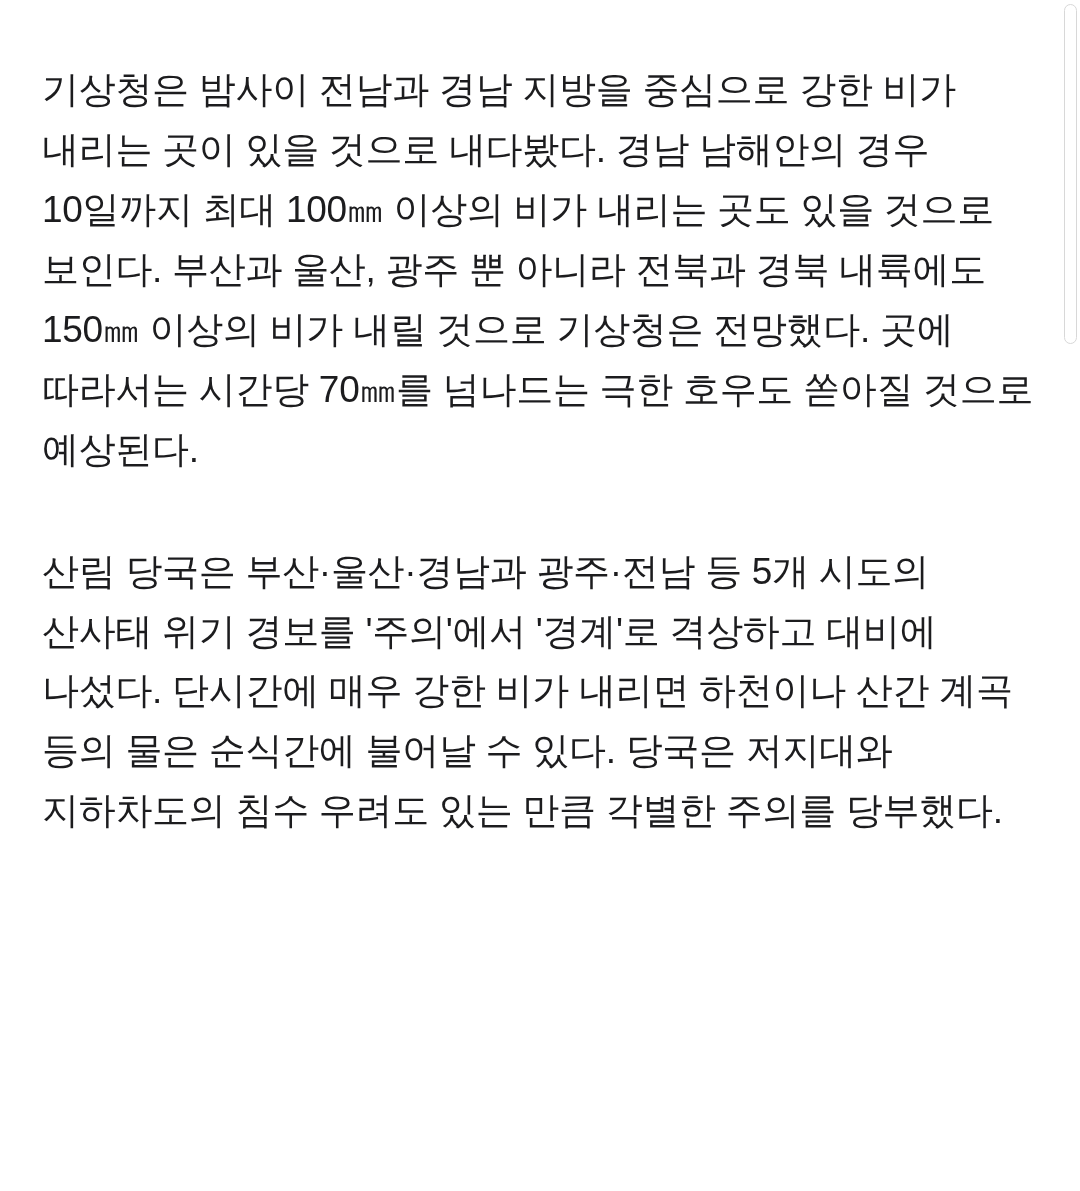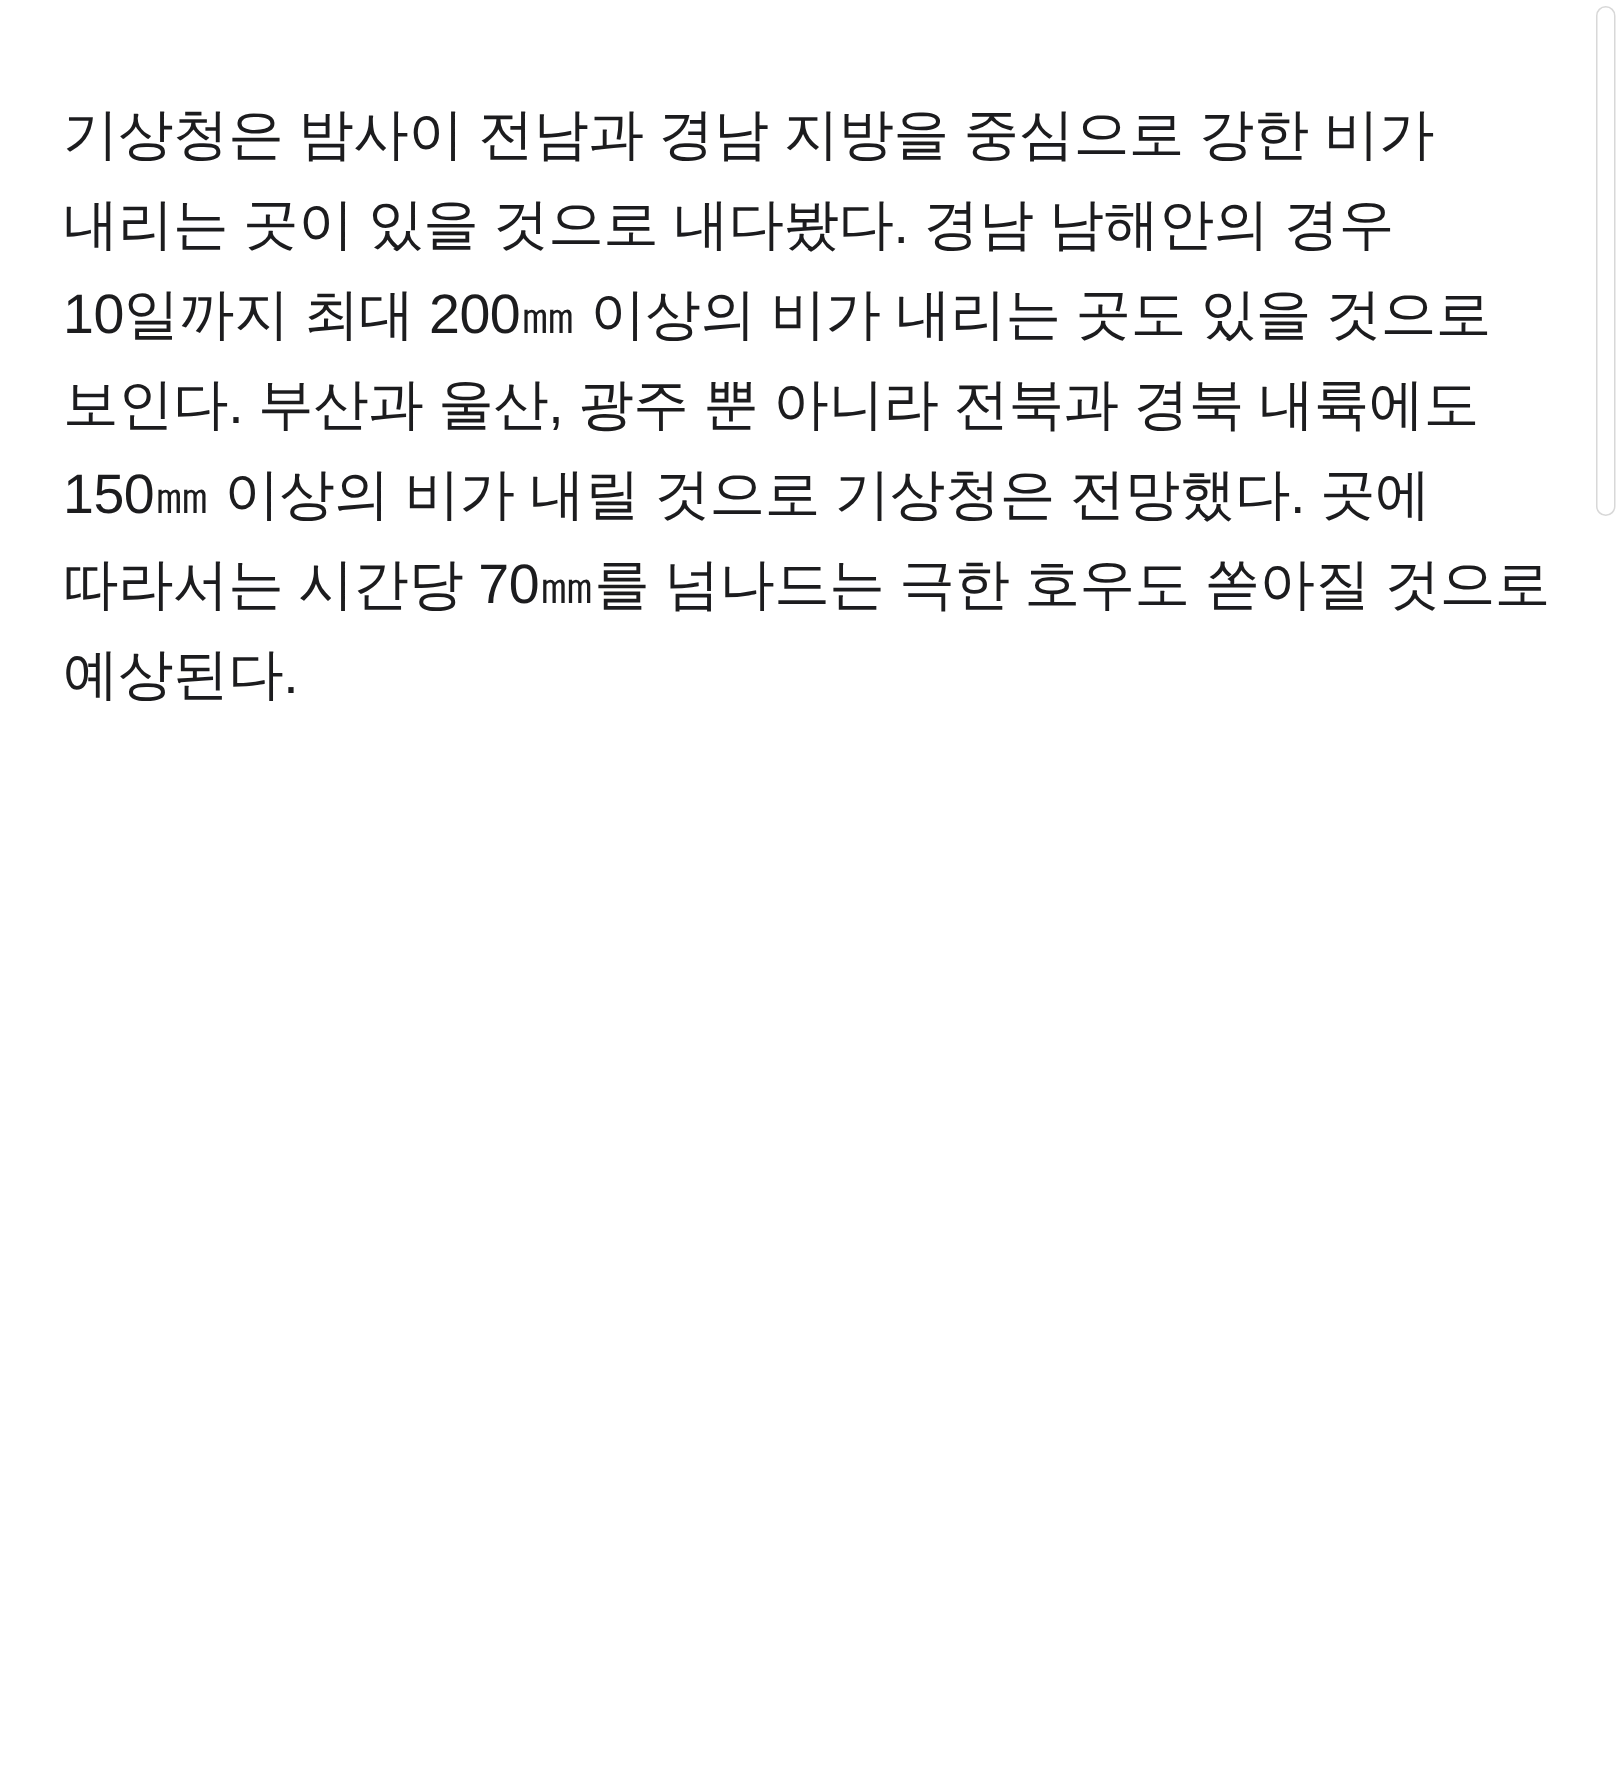--- a/index.html
+++ b/index.html
@@ -56,19 +56,20 @@
     background: #ffffff;
     border: 1px solid #d8d8d8;
     box-sizing: border-box;
   }
 </style>
 </head>
 <body>
 
 <div class="page">
   <div class="article-body">
-    <p class="para">기상청은 밤사이 전남과 경남 지방을 중심으로 강한 비가 내리는 곳이 있을 것으로 내다봤다. 경남 남해안의 경우 10일까지 최대 200㎜ 이상의 비가 내리는 곳도 있을 것으로 보인다. 부산과 울산, 광주 뿐 아니라 전북과 경북 내륙에도 150㎜ 이상의 비가 내릴 것으로 기상청은 전망했다. 곳에 따라서는 시간당 70㎜를 넘나드는 극한 호우도 쏟아질 것으로 예상된다.</p>
+    <p class="para">기상청은 밤사이 전남과 경남 지방을 중심으로 강한 비가 내리는 곳이 있을 것으로 내다봤다. 경남 남해안의 경우 10일까지 최대 100㎜ 이상의 비가 내리는 곳도 있을 것으로 보인다. 부산과 울산, 광주 뿐 아니라 전북과 경북 내륙에도 150㎜ 이상의 비가 내릴 것으로 기상청은 전망했다. 곳에 따라서는 시간당 70㎜를 넘나드는 극한 호우도 쏟아질 것으로 예상된다.</p>
+    <p class="para">산림 당국은 부산·울산·경남과 광주·전남 등 5개 시도의 산사태 위기 경보를 '주의'에서 '경계'로 격상하고 대비에 나섰다. 단시간에 매우 강한 비가 내리면 하천이나 산간 계곡 등의 물은 순식간에 불어날 수 있다. 당국은 저지대와 지하차도의 침수 우려도 있는 만큼 각별한 주의를 당부했다.</p>
   </div>
 
   <div class="scrollbar-track">
     <div class="scrollbar-thumb"></div>
   </div>
 </div>
 
 </body></html>

